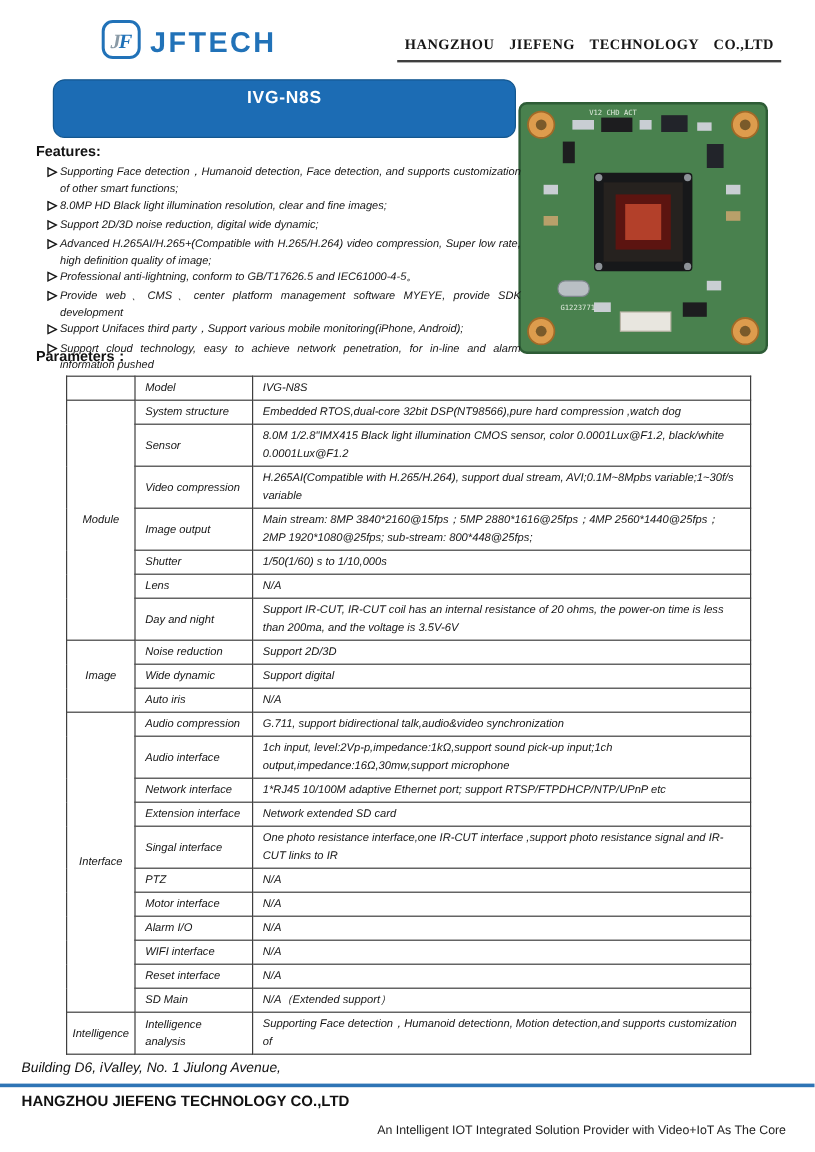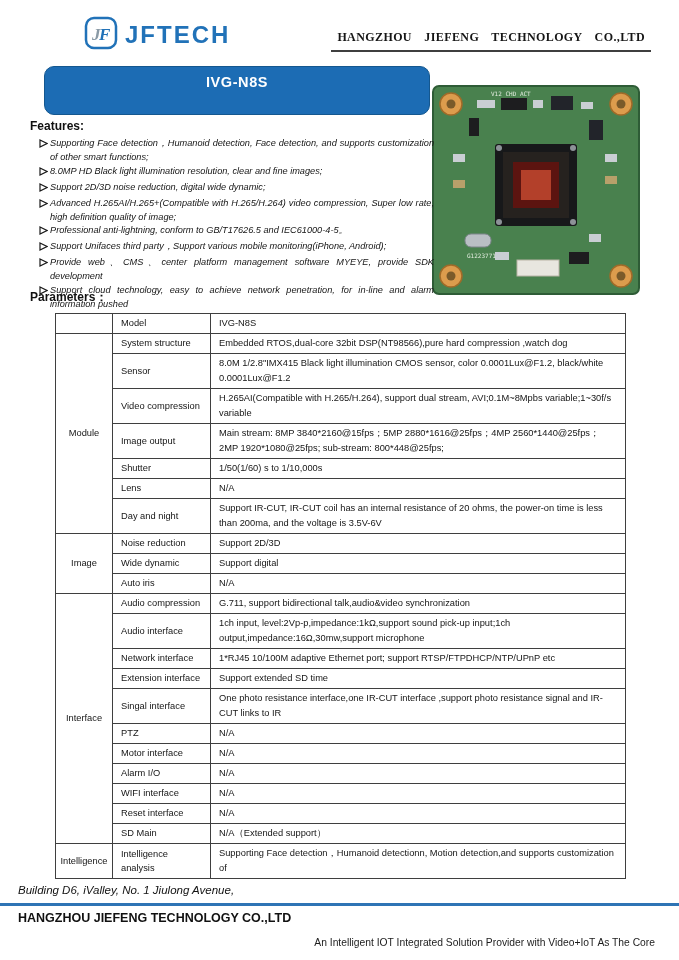--- a/index.html
+++ b/index.html
@@ -27,21 +27,21 @@
   .features-list { list-style:none; }
   .features-list li { display:flex; font-size:9.2px; line-height:13.9px; text-align:justify; color:#151515;font-style:italic; }
   .bullet { flex:0 0 20px; padding-left:9px; padding-top:2px; }
   .ftext { flex:1; }
 
   
   .pcb { position:absolute; left:429px; top:84px; width:214px; height:212px; }
 
   
   .parameters-heading { position:absolute; left:30px; top:289px; font-size:12px; font-weight:bold; }
-  .spec-table { position:absolute; left:55px; top:313px; width:570px; border-collapse:collapse; table-layout:fixed; }
+  .spec-table { position:absolute; left:55px; top:313px; width:570px; border-collapse:collapse; table-layout:fixed;font-style:italic; }
   .spec-table td { border:1px solid #3f3f3f; font-size:9.3px; color:#151515; vertical-align:middle;
     padding:2px 8px; height:20px; line-height:14.5px; word-wrap:break-word; }
   .spec-table td.cat { text-align:center; padding:2px 2px; }
   .spec-table td.val { line-height:15px; }
 
   
   .footer-line { position:absolute; left:0; top:903px; width:679px; height:3px; background:#2e74b5; }
   .footer-company { position:absolute; left:18px; top:911px; font-size:12.5px; font-weight:bold; color:#111; }
   .footer-addr1 { position:absolute; left:18px; top:884px; font-size:11.5px; color:#111;font-style:italic; }
   .footer-addr2 { position:absolute; left:18px; top:990px; font-size:11.5px; color:#111; }
@@ -148,27 +148,27 @@
         <li>
           <span class="bullet"><svg width="9" height="9" viewBox="0 0 9 9">
               <path d="M1 1 L8 4.5 L1 8 Z" fill="none" stroke="#1a1a1a" stroke-width="1.2"></path>
             </svg></span>
           <span class="ftext">Professional anti-lightning, conform to GB/T17626.5 and IEC61000-4-5。</span>
         </li>
         <li>
           <span class="bullet"><svg width="9" height="9" viewBox="0 0 9 9">
               <path d="M1 1 L8 4.5 L1 8 Z" fill="none" stroke="#1a1a1a" stroke-width="1.2"></path>
             </svg></span>
+          <span class="ftext">Provide web、CMS、center platform management software MYEYE, provide SDK development</span>
+        </li>
+        <li>
+          <span class="bullet"><svg width="9" height="9" viewBox="0 0 9 9">
+              <path d="M1 1 L8 4.5 L1 8 Z" fill="none" stroke="#1a1a1a" stroke-width="1.2"></path>
+            </svg></span>
           <span class="ftext">Support Unifaces third party，Support various mobile monitoring(iPhone, Android);</span>
-        </li>
-        <li>
-          <span class="bullet"><svg width="9" height="9" viewBox="0 0 9 9">
-              <path d="M1 1 L8 4.5 L1 8 Z" fill="none" stroke="#1a1a1a" stroke-width="1.2"></path>
-            </svg></span>
-          <span class="ftext">Provide web、CMS、center platform management software MYEYE, provide SDK development</span>
         </li>
         <li>
           <span class="bullet"><svg width="9" height="9" viewBox="0 0 9 9">
               <path d="M1 1 L8 4.5 L1 8 Z" fill="none" stroke="#1a1a1a" stroke-width="1.2"></path>
             </svg></span>
           <span class="ftext">Support cloud technology, easy to achieve network penetration, for in-line and alarm information pushed</span>
         </li>
       </ul>
   </div>
 
@@ -235,21 +235,21 @@
         <tr>
           <td class="lbl">Audio interface</td>
           <td class="val">1ch input, level:2Vp-p,impedance:1kΩ,support sound pick-up input;1ch output,impedance:16Ω,30mw,support microphone</td>
         </tr>
         <tr>
           <td class="lbl">Network interface</td>
           <td class="val">1*RJ45 10/100M adaptive Ethernet port; support RTSP/FTPDHCP/NTP/UPnP etc</td>
         </tr>
         <tr>
           <td class="lbl">Extension interface</td>
-          <td class="val">Support extended SD time</td>
+          <td class="val">Network extended SD card</td>
         </tr>
         <tr>
           <td class="lbl">Singal interface</td>
           <td class="val">One photo resistance interface,one IR-CUT interface ,support photo resistance signal and IR-CUT links to IR</td>
         </tr>
         <tr>
           <td class="lbl">PTZ</td>
           <td class="val">N/A</td>
         </tr>
         <tr>

